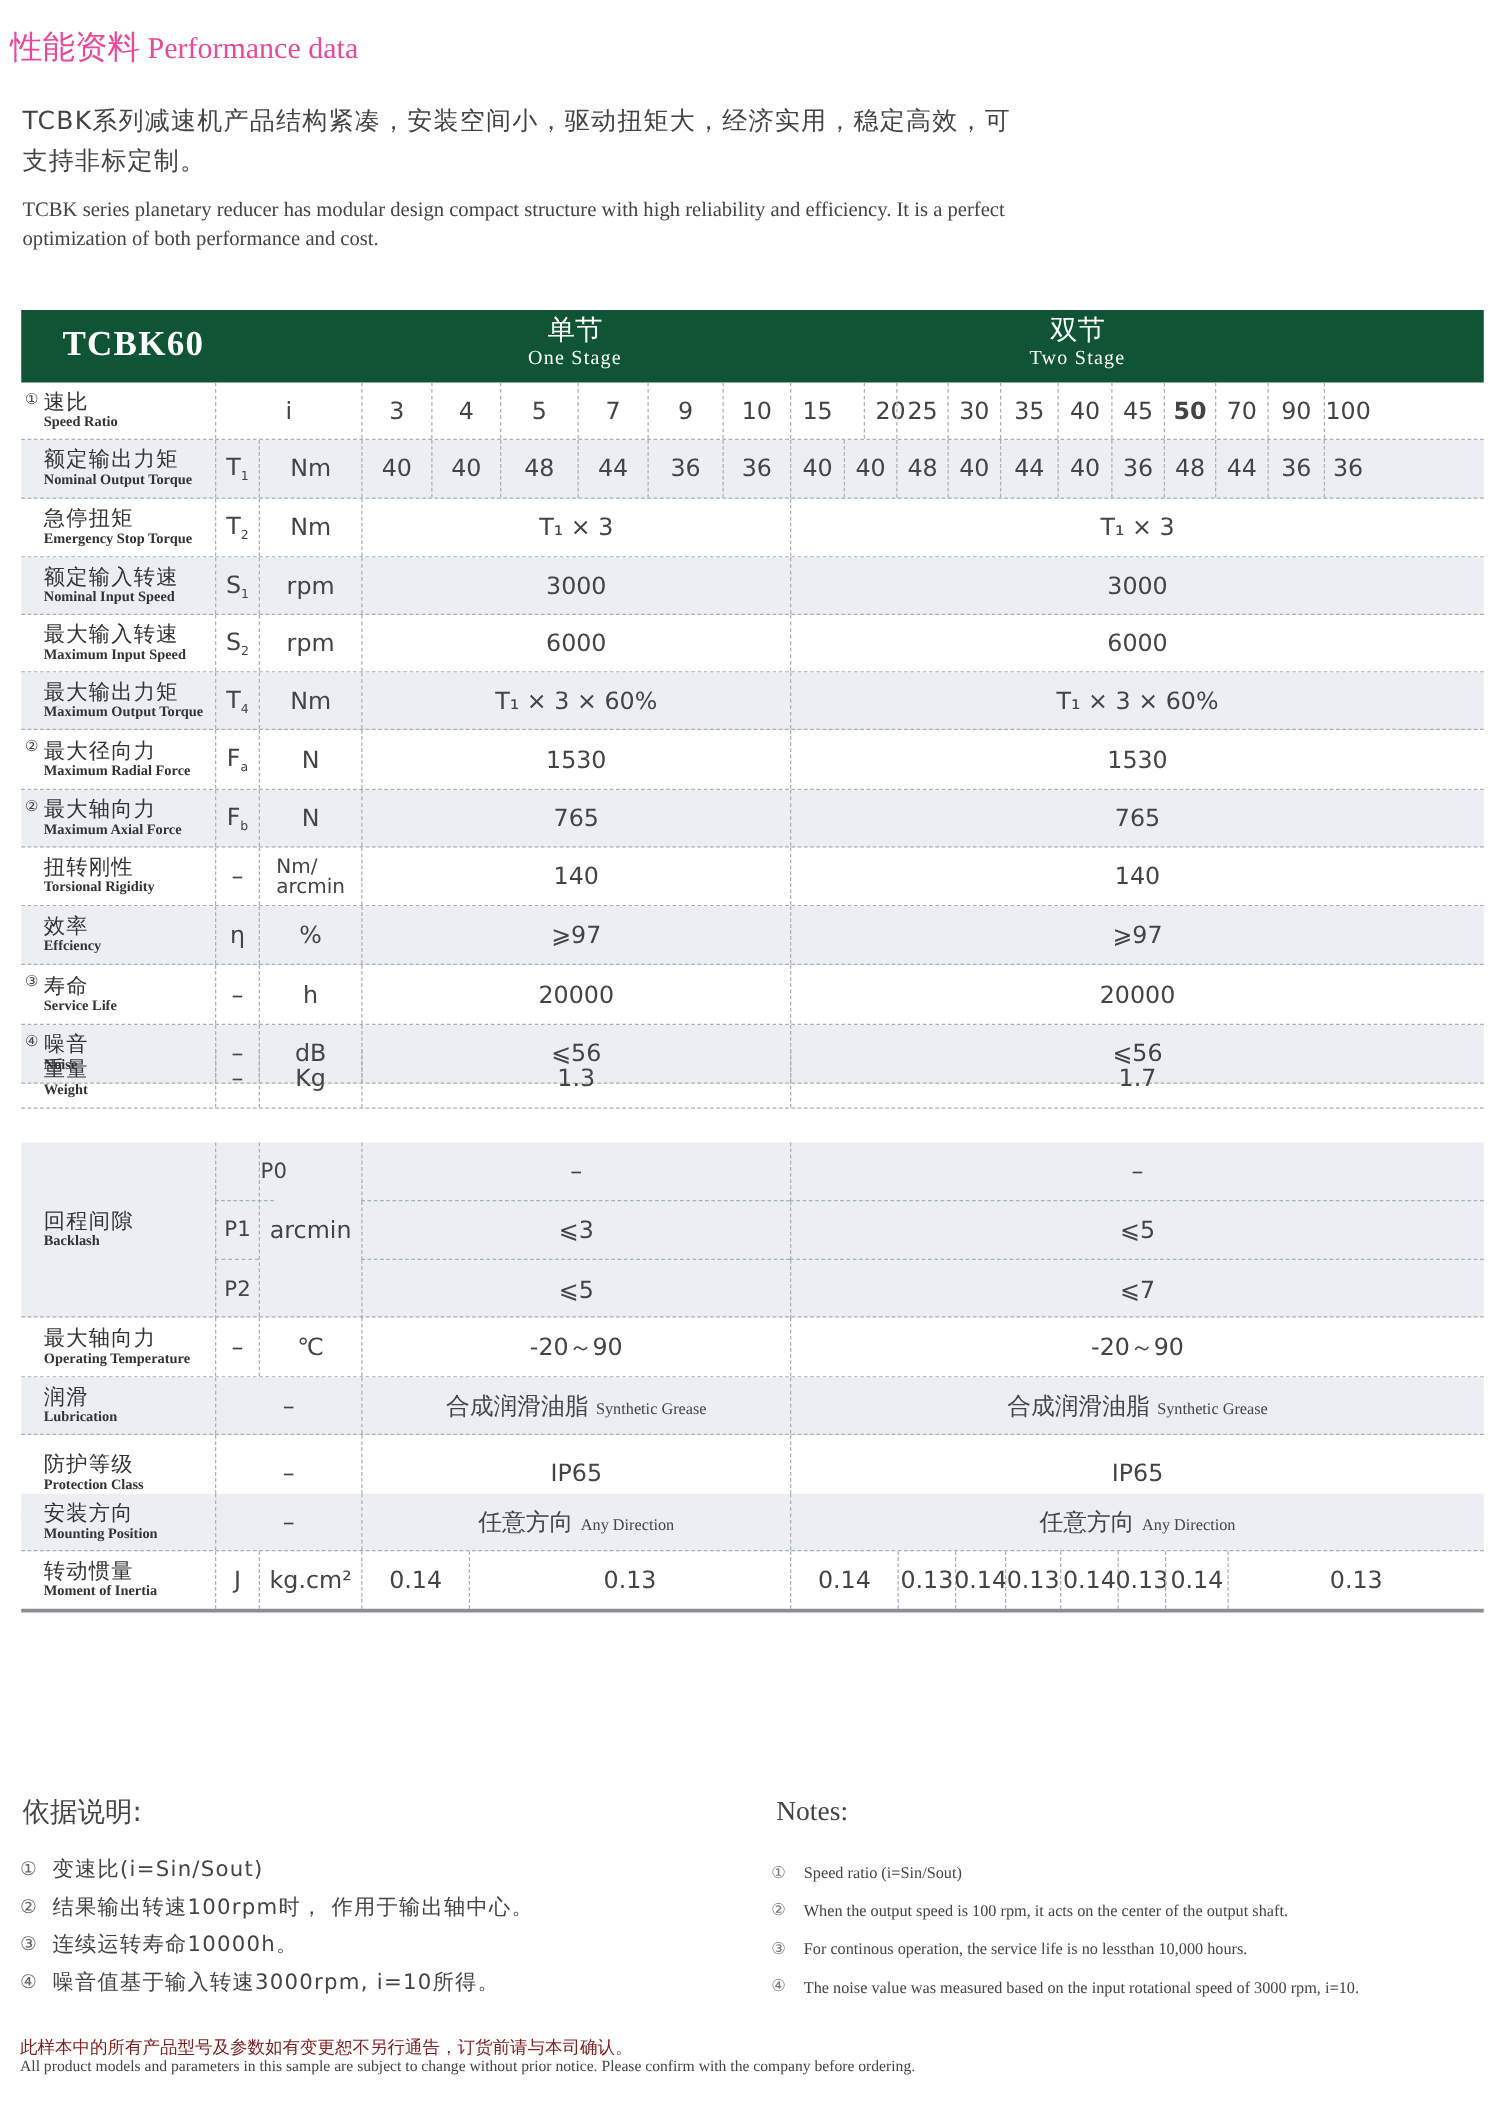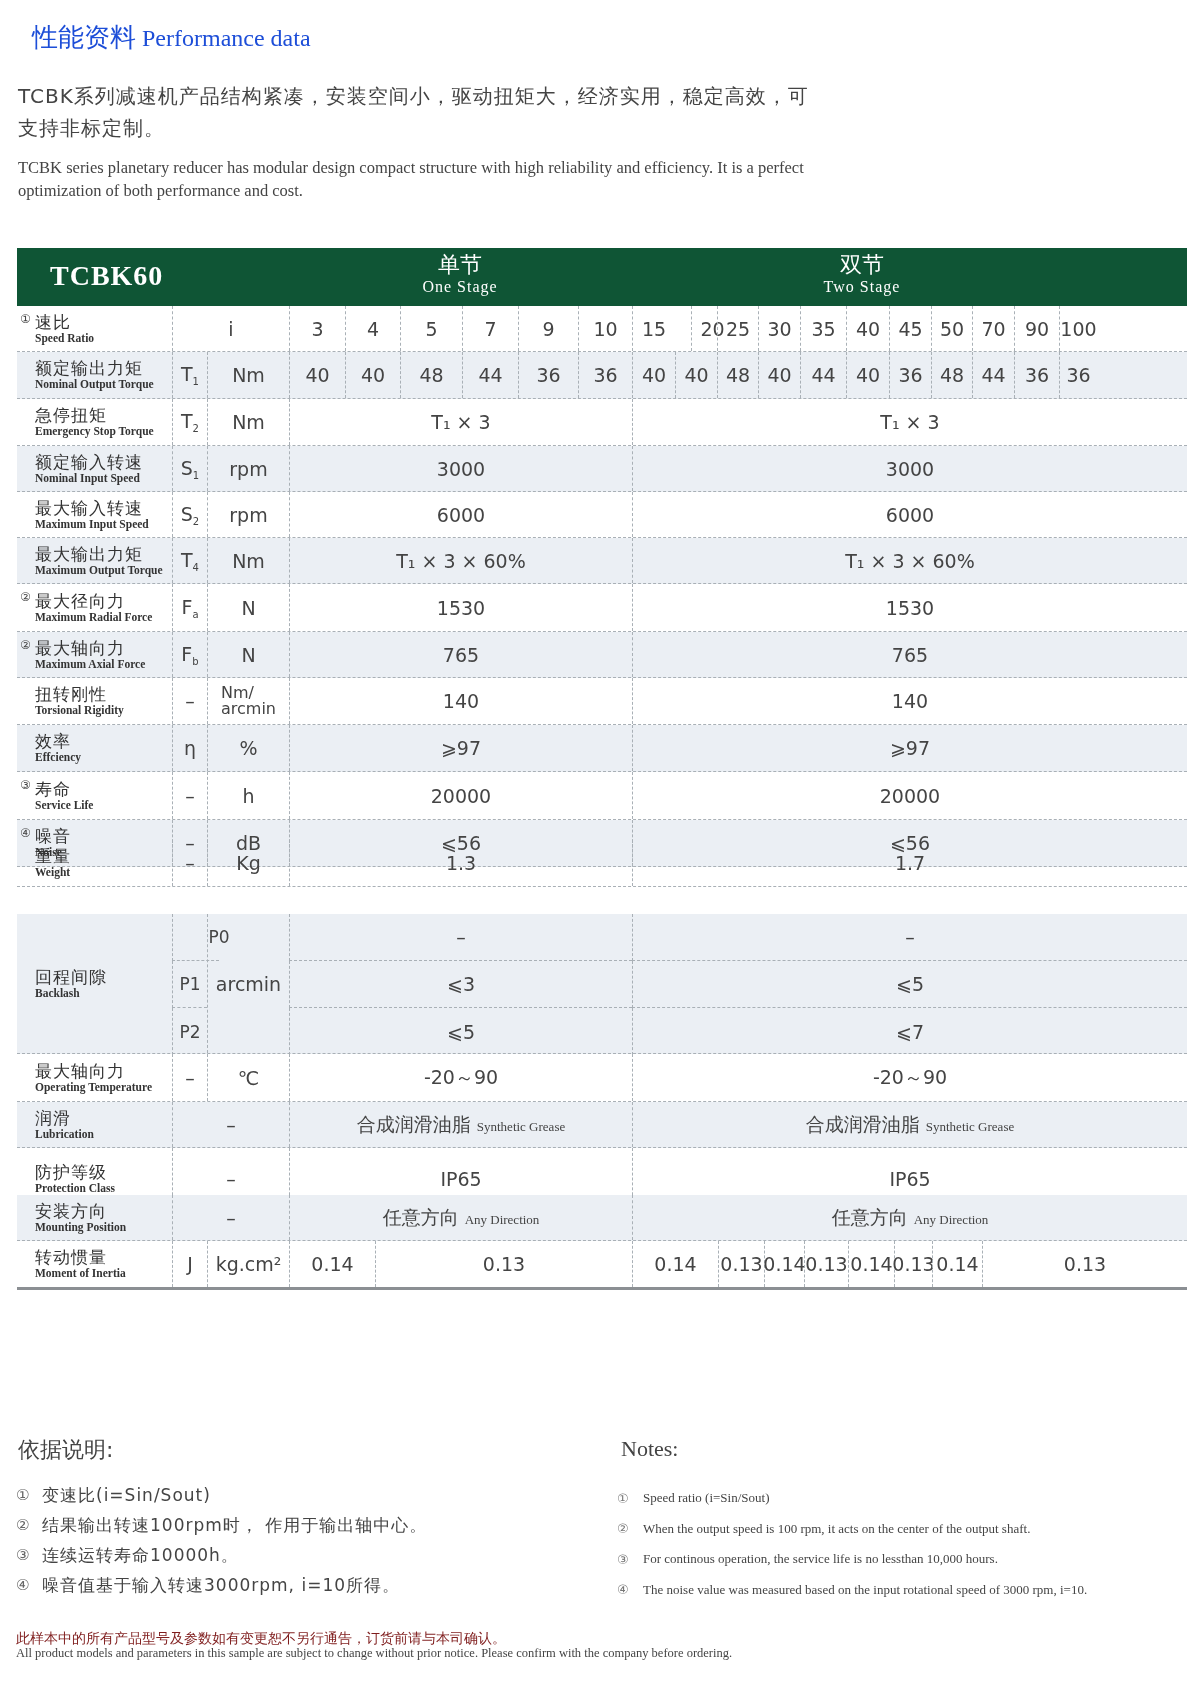--- a/index.html
+++ b/index.html
@@ -1,19 +1,19 @@
 <!DOCTYPE html>
 <html><head>
 <meta charset="utf-8">
 <style>
   * { box-sizing: border-box; margin: 0; padding: 0; }
   html, body { width: 1200px; height: 1686px; background: #ffffff; overflow: hidden; }
   body { position: relative; font-family: "DejaVu Sans", sans-serif; color: #3a3a3a; }
 
-  .page-title { position: absolute; left: 32px; top: 20px; font-size: 26px; color: #1d4ed8; }
+  .page-title { position: absolute; left: 8px; top: 20px; font-size: 26px; color: #ec4899; }
   .page-title .en { font-family: "Liberation Serif", serif; font-size: 24px; margin-left: 6px; }
   .intro-cn { position: absolute; left: 18px; top: 80px; width: 800px; font-size: 20px; line-height: 32px; color: #444; letter-spacing: 1px; }
   .intro-en { position: absolute; left: 18px; top: 156px; width: 800px; font-family: "Liberation Serif", serif; font-size: 16.5px; line-height: 23px; color: #444; }
 
   .spec-table { position: absolute; left: 17px; top: 248px; width: 1170px; }
   .hdr { position: absolute; left: 0; top: 0; width: 1170px; height: 58px; background: #0f5535; color: #fff; }
   .hdr .model { position: absolute; left: 33px; top: 12px; font-family: "Liberation Serif", serif; font-weight: bold; font-size: 28px; letter-spacing: 1px; }
   .hdr .stage { position: absolute; top: 4px; text-align: center; width: 200px; }
   .hdr .stage .cn { font-size: 22px; line-height: 26px; }
   .hdr .stage .en { font-family: "Liberation Serif", serif; font-size: 16px; line-height: 18px; letter-spacing: 1px; }
@@ -79,21 +79,21 @@
         <div class="cell num" style="left: 445px; width: 56px;">7</div>
         <div class="cell num" style="left: 501px; width: 60px;">9</div>
         <div class="cell num" style="left: 561px; width: 54px;">10</div>
         <div class="cell num" style="left: 615px; width: 43px;">15</div>
         <div class="cell num" style="left: 674px; width: 42px;">20</div>
         <div class="cell num" style="left: 700px; width: 41px;">25</div>
         <div class="cell num" style="left: 741px; width: 42px;">30</div>
         <div class="cell num" style="left: 783px; width: 46px;">35</div>
         <div class="cell num" style="left: 829px; width: 43px;">40</div>
         <div class="cell num" style="left: 872px; width: 42px;">45</div>
-        <div class="cell num" style="left: 914px; width: 41px;">50</div>
+        <div class="cell num" style="left: 914px; width: 41px; font-weight: bold;">50</div>
         <div class="cell num" style="left: 955px; width: 42px;">70</div>
         <div class="cell num" style="left: 997px; width: 45px; text-align: right;">90</div>
         <div class="cell num" style="left: 1042px; width: 38px;">100</div>
       </div>
       <div class="row shade" style="top: 104px; height: 47px;">
         <div class="lbl">
           <div class="cn">额定输出力矩</div>
           <div class="en">Nominal Output Torque</div>
         </div>
         <div class="cell num" style="left: 155px; width: 35px;">

